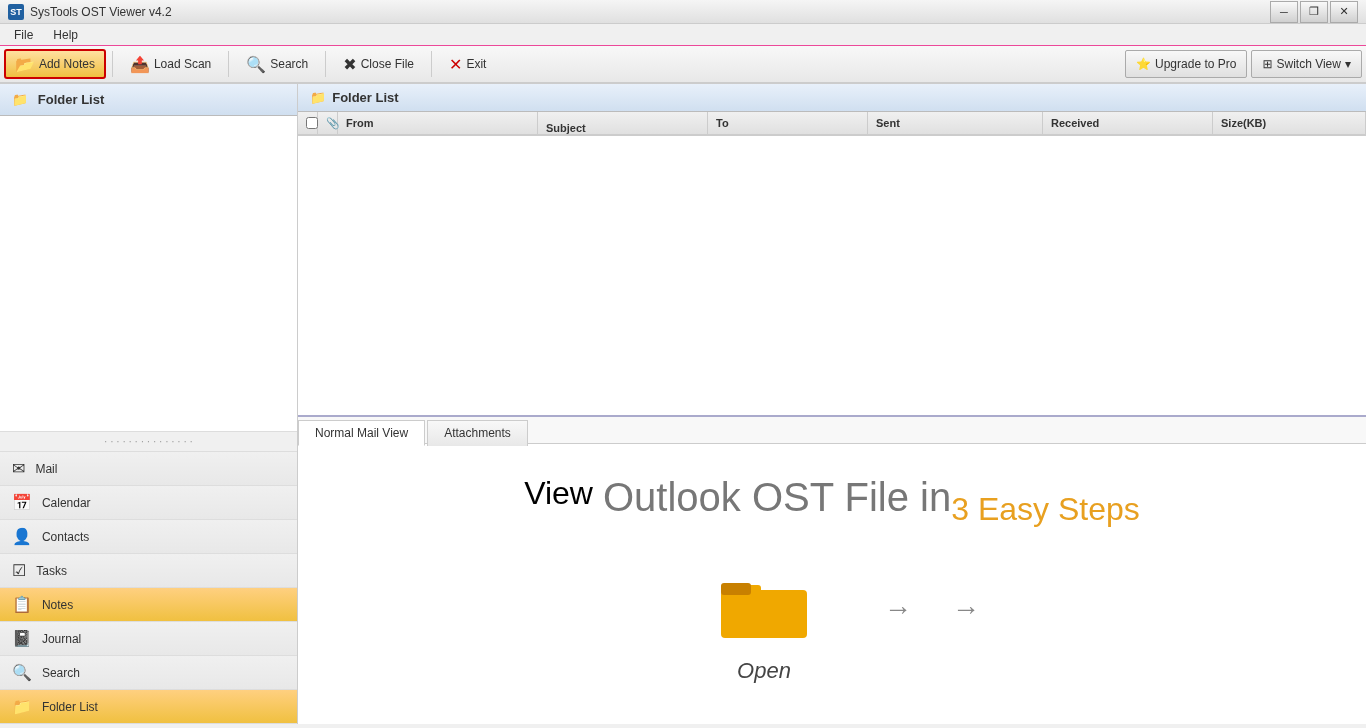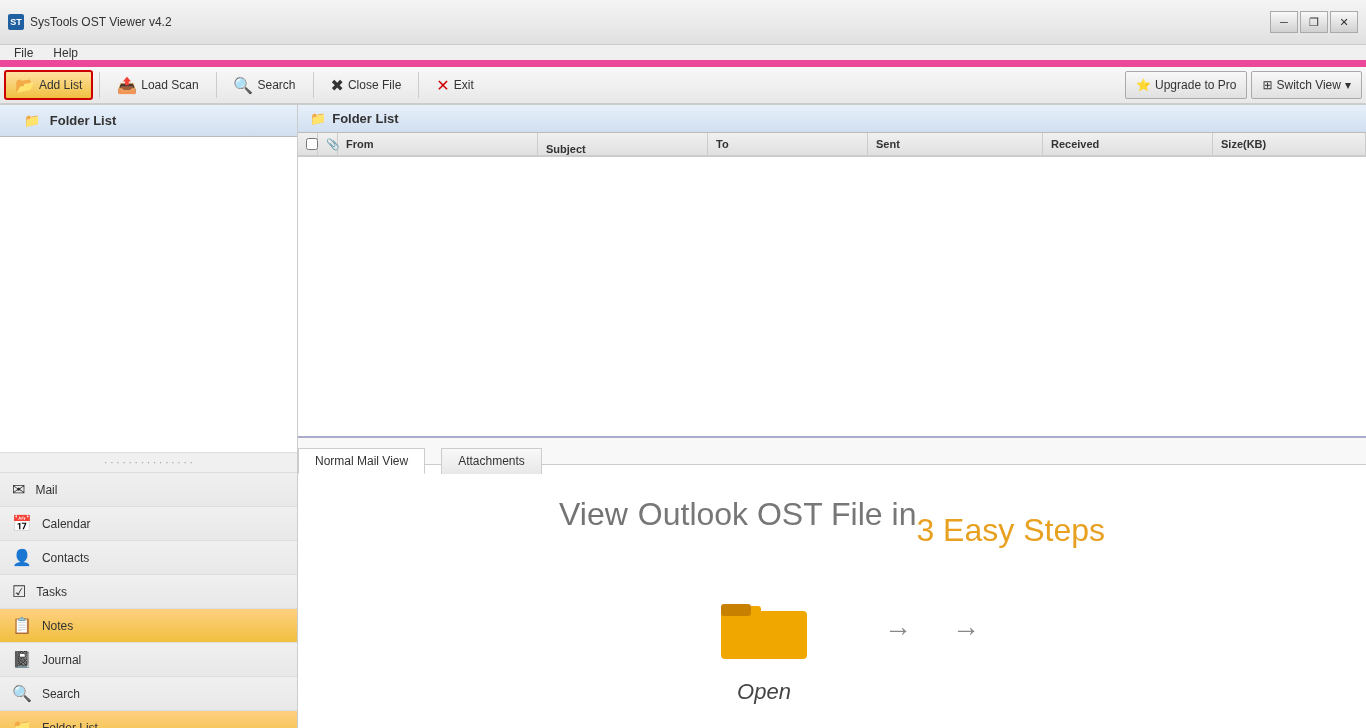--- a/index.html
+++ b/index.html
@@ -1,21 +1,21 @@
 <!DOCTYPE html>
 <html><head>
   <meta charset="utf-8">
   <style>
     * { margin: 0; padding: 0; box-sizing: border-box; }
     body { font-family: 'Segoe UI', Tahoma, sans-serif; font-size: 12px; background: #f0f0f0; width: 1366px; height: 728px; overflow: hidden; }
 
     
     #title-bar {
       background: linear-gradient(to bottom, #f5f5f5, #e0e0e0);
-      height: 45px;
+      height: 24px;
       display: flex;
       align-items: center;
       justify-content: space-between;
       padding: 0 8px;
       border-bottom: 1px solid #ccc;
       user-select: none;
     }
     #title-bar-left {
       display: flex;
       align-items: center;
@@ -37,21 +37,21 @@
       color: #333;
     }
 
     
     #menu-bar {
       background: #f0f0f0;
       height: 22px;
       display: flex;
       align-items: center;
       padding: 0 4px;
-      border-bottom: 7px solid #ec4899;
+      border-bottom: 1px solid #ec4899;
     }
     .menu-item {
       padding: 2px 10px;
       cursor: pointer;
       font-size: 12px;
       color: #333;
     }
 
     
     #toolbar {
@@ -122,21 +122,21 @@
     
     #sidebar {
       width: 298px;
       background: #f5f5f5;
       border-right: 1px solid #ccc;
       display: flex;
       flex-direction: column;
     }
     #folder-list-header {
       background: linear-gradient(to bottom, #e8f0fa, #d0dff0);
-      padding: 8px 24px;
+      padding: 8px 12px;
       font-size: 13px;
       font-weight: bold;
       color: #333;
       border-bottom: 1px solid #bbb;
     }
     #folder-list-content {
       flex: 1;
       background: white;
       overflow: auto;
     }
@@ -224,23 +224,23 @@
       border-bottom: 1px solid #ccc;
     }
     .tab {
       padding: 5px 16px;
       cursor: pointer;
       font-size: 12px;
       color: #333;
       border: 1px solid #ccc;
       border-bottom: none;
       background: linear-gradient(to bottom, #f8f8f8, #e8e8e8);
-      margin-right: 16px;
+      margin-right: 2px;
       position: relative;
-      top: 10px;
+      top: 3px;
     }
     .tab.active {
       background: white;
       border-bottom: 1px solid white;
       z-index: 1;
     }
     #preview-area {
       background: white;
       height: 280px;
       display: flex;
@@ -316,21 +316,21 @@
 </div>
 
 <div id="menu-bar">
   <div class="menu-item">File</div>
   <div class="menu-item">Help</div>
 </div>
 
 <div id="toolbar">
   <div class="toolbar-btn active">
     <span class="btn-icon">📂</span>
-    <span>Add List</span>
+    <span>Add Notes</span>
   </div>
   <div class="toolbar-separator"></div>
   <div class="toolbar-btn">
     <span class="btn-icon">📤</span>
     <span>Load Scan</span>
   </div>
   <div class="toolbar-separator"></div>
   <div class="toolbar-btn">
     <span class="btn-icon">🔍</span>
     <span>Search</span>
@@ -446,22 +446,22 @@
         <div class="tab active">
           <span>Normal Mail View</span>
         </div>
         <div class="tab">
           <span>Attachments</span>
         </div>
       </div>
       <div id="preview-area">
 
         <div id="promo-title">
-          <span style="color:#737373; font-size:32px; font-weight:300;">View</span>
-          <span style="color:#777; font-size:32px; font-weight:300; margin-left:10px;"> Outlook OST File in </span>
+          <span style="color:#000000; font-size:32px; font-weight:300;">View</span>
+          <span style="color:#777; font-size:40px; font-weight:300; margin-left:10px;"> Outlook OST File in </span>
           <span style="color:#e8a020; font-size:32px; font-weight:300;margin-top:16px;">3 Easy Steps</span>
         </div>
 
         <div id="promo-steps-row">
 
           <div class="step-item">
             <div class="step-icon-area">
               <svg width="90" height="75" viewBox="0 0 90 75">
                 <rect x="2" y="20" width="40" height="8" rx="3" fill="#f0a800"></rect>
                 <rect x="2" y="25" width="86" height="48" rx="4" fill="#f0a800"></rect>

